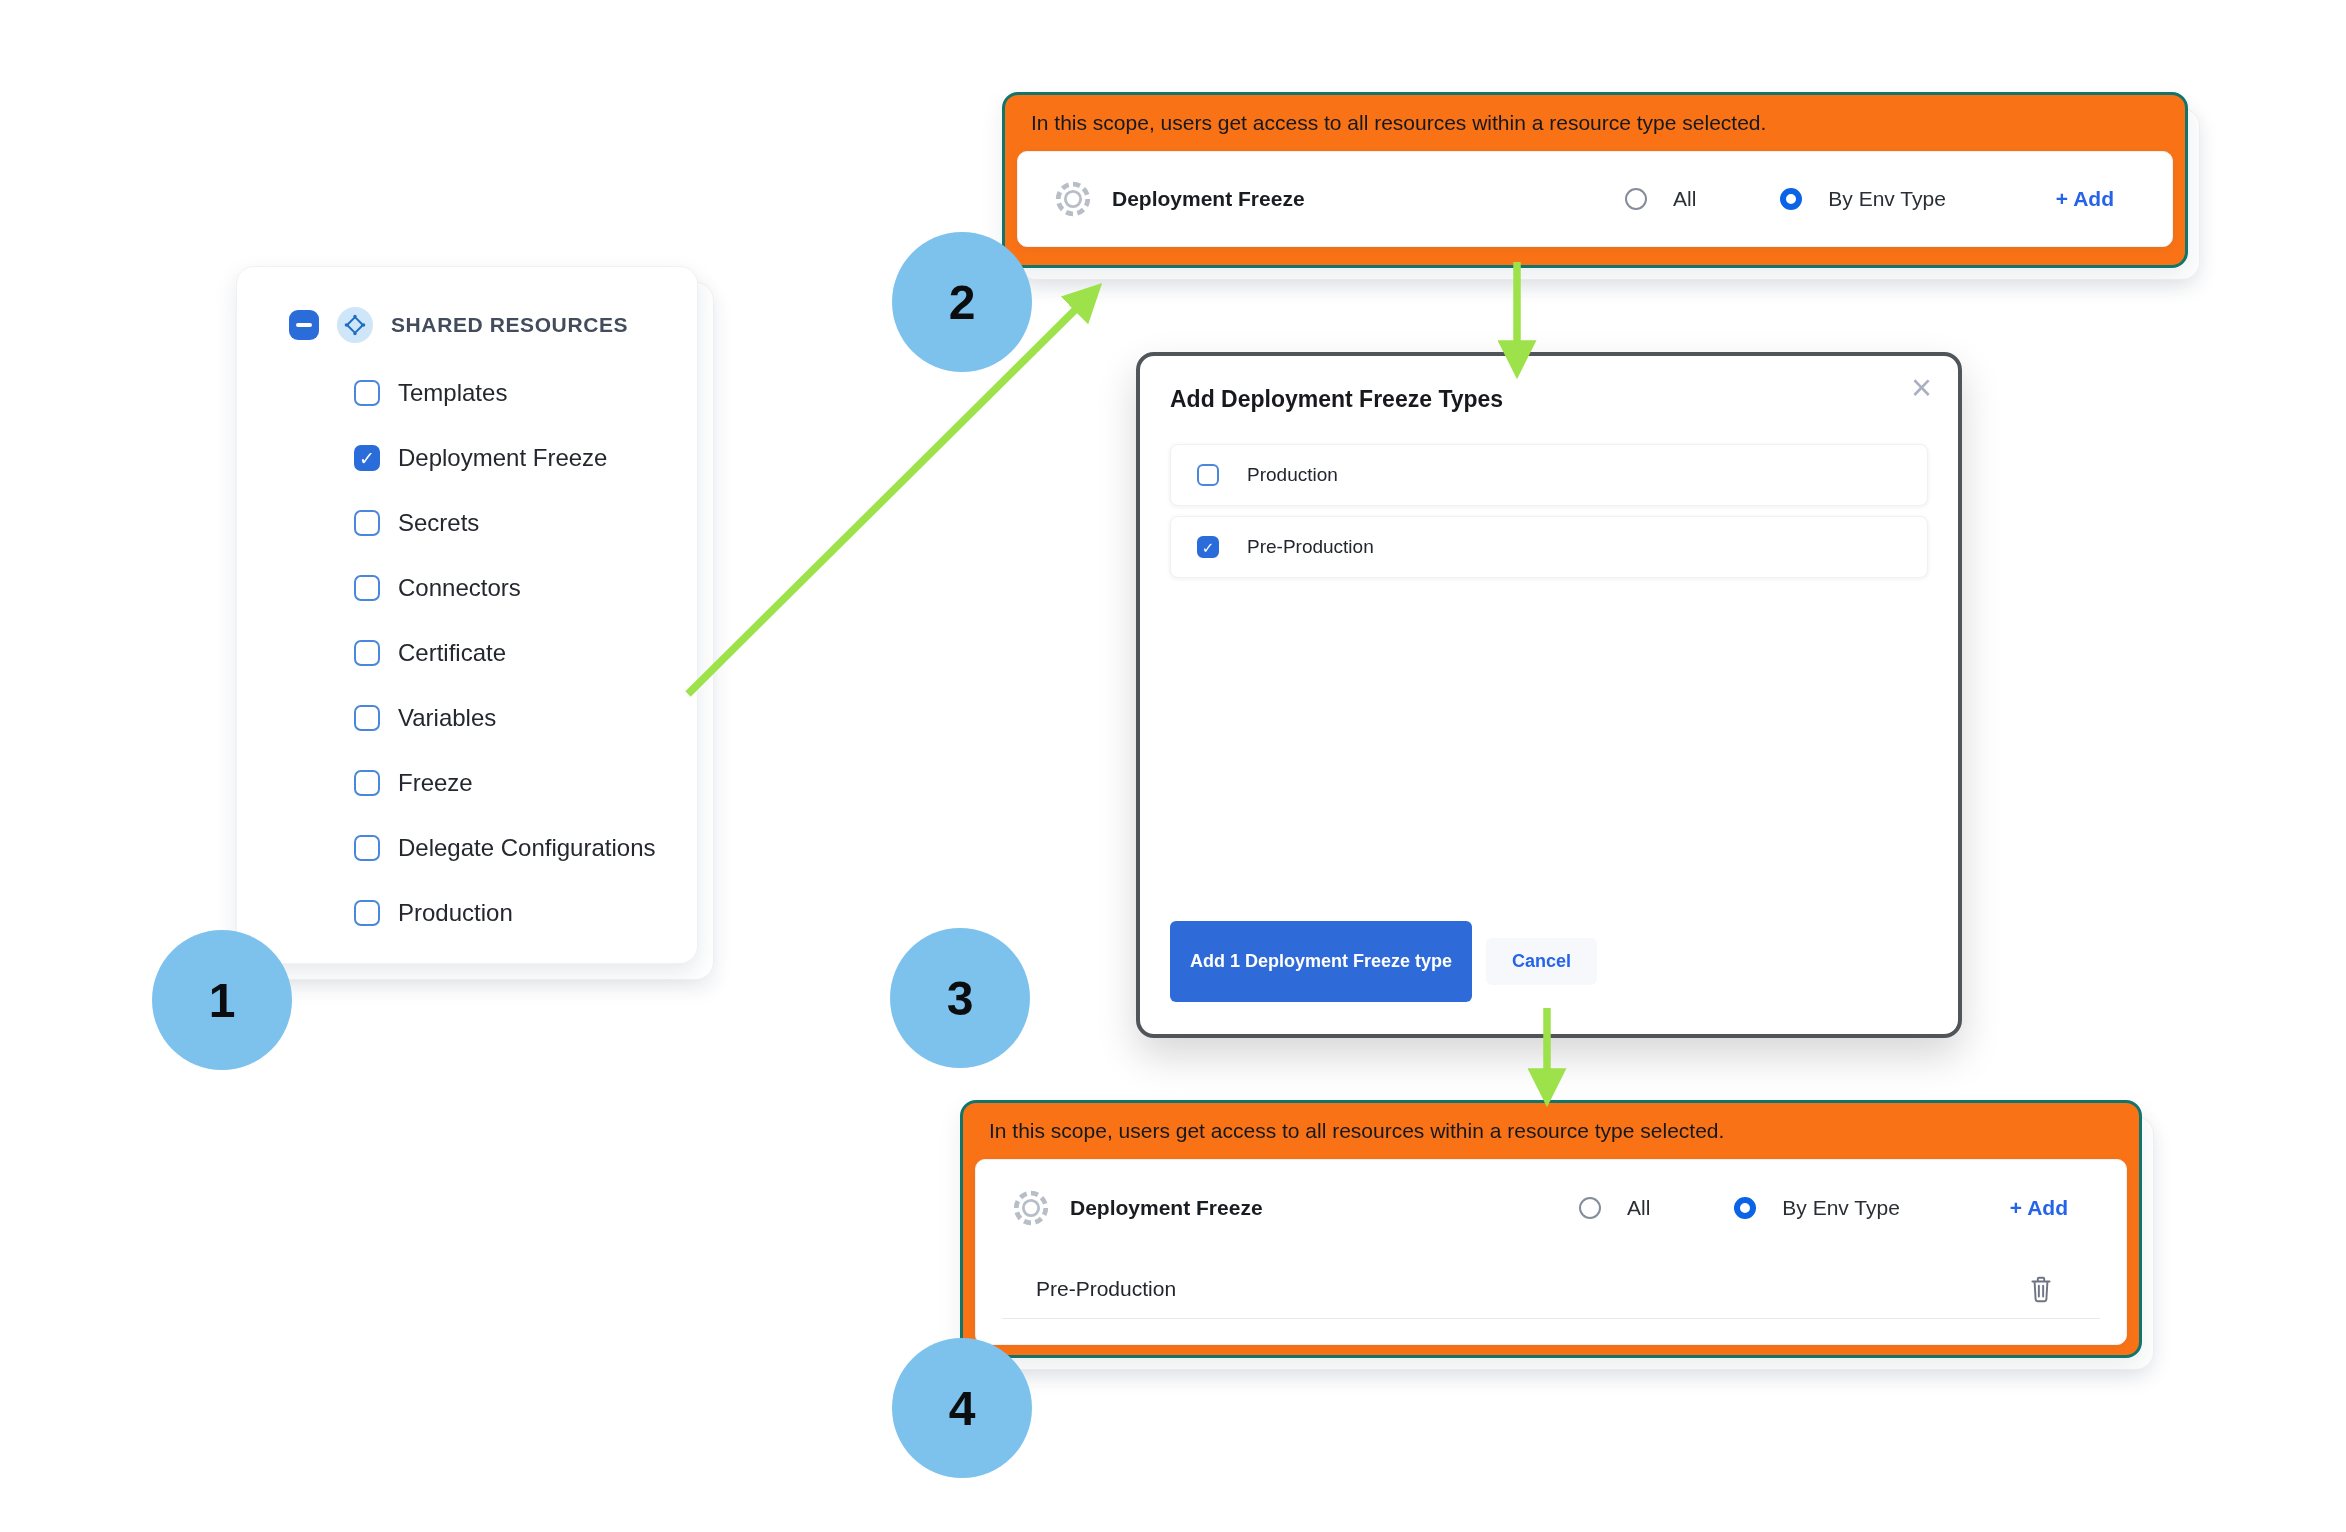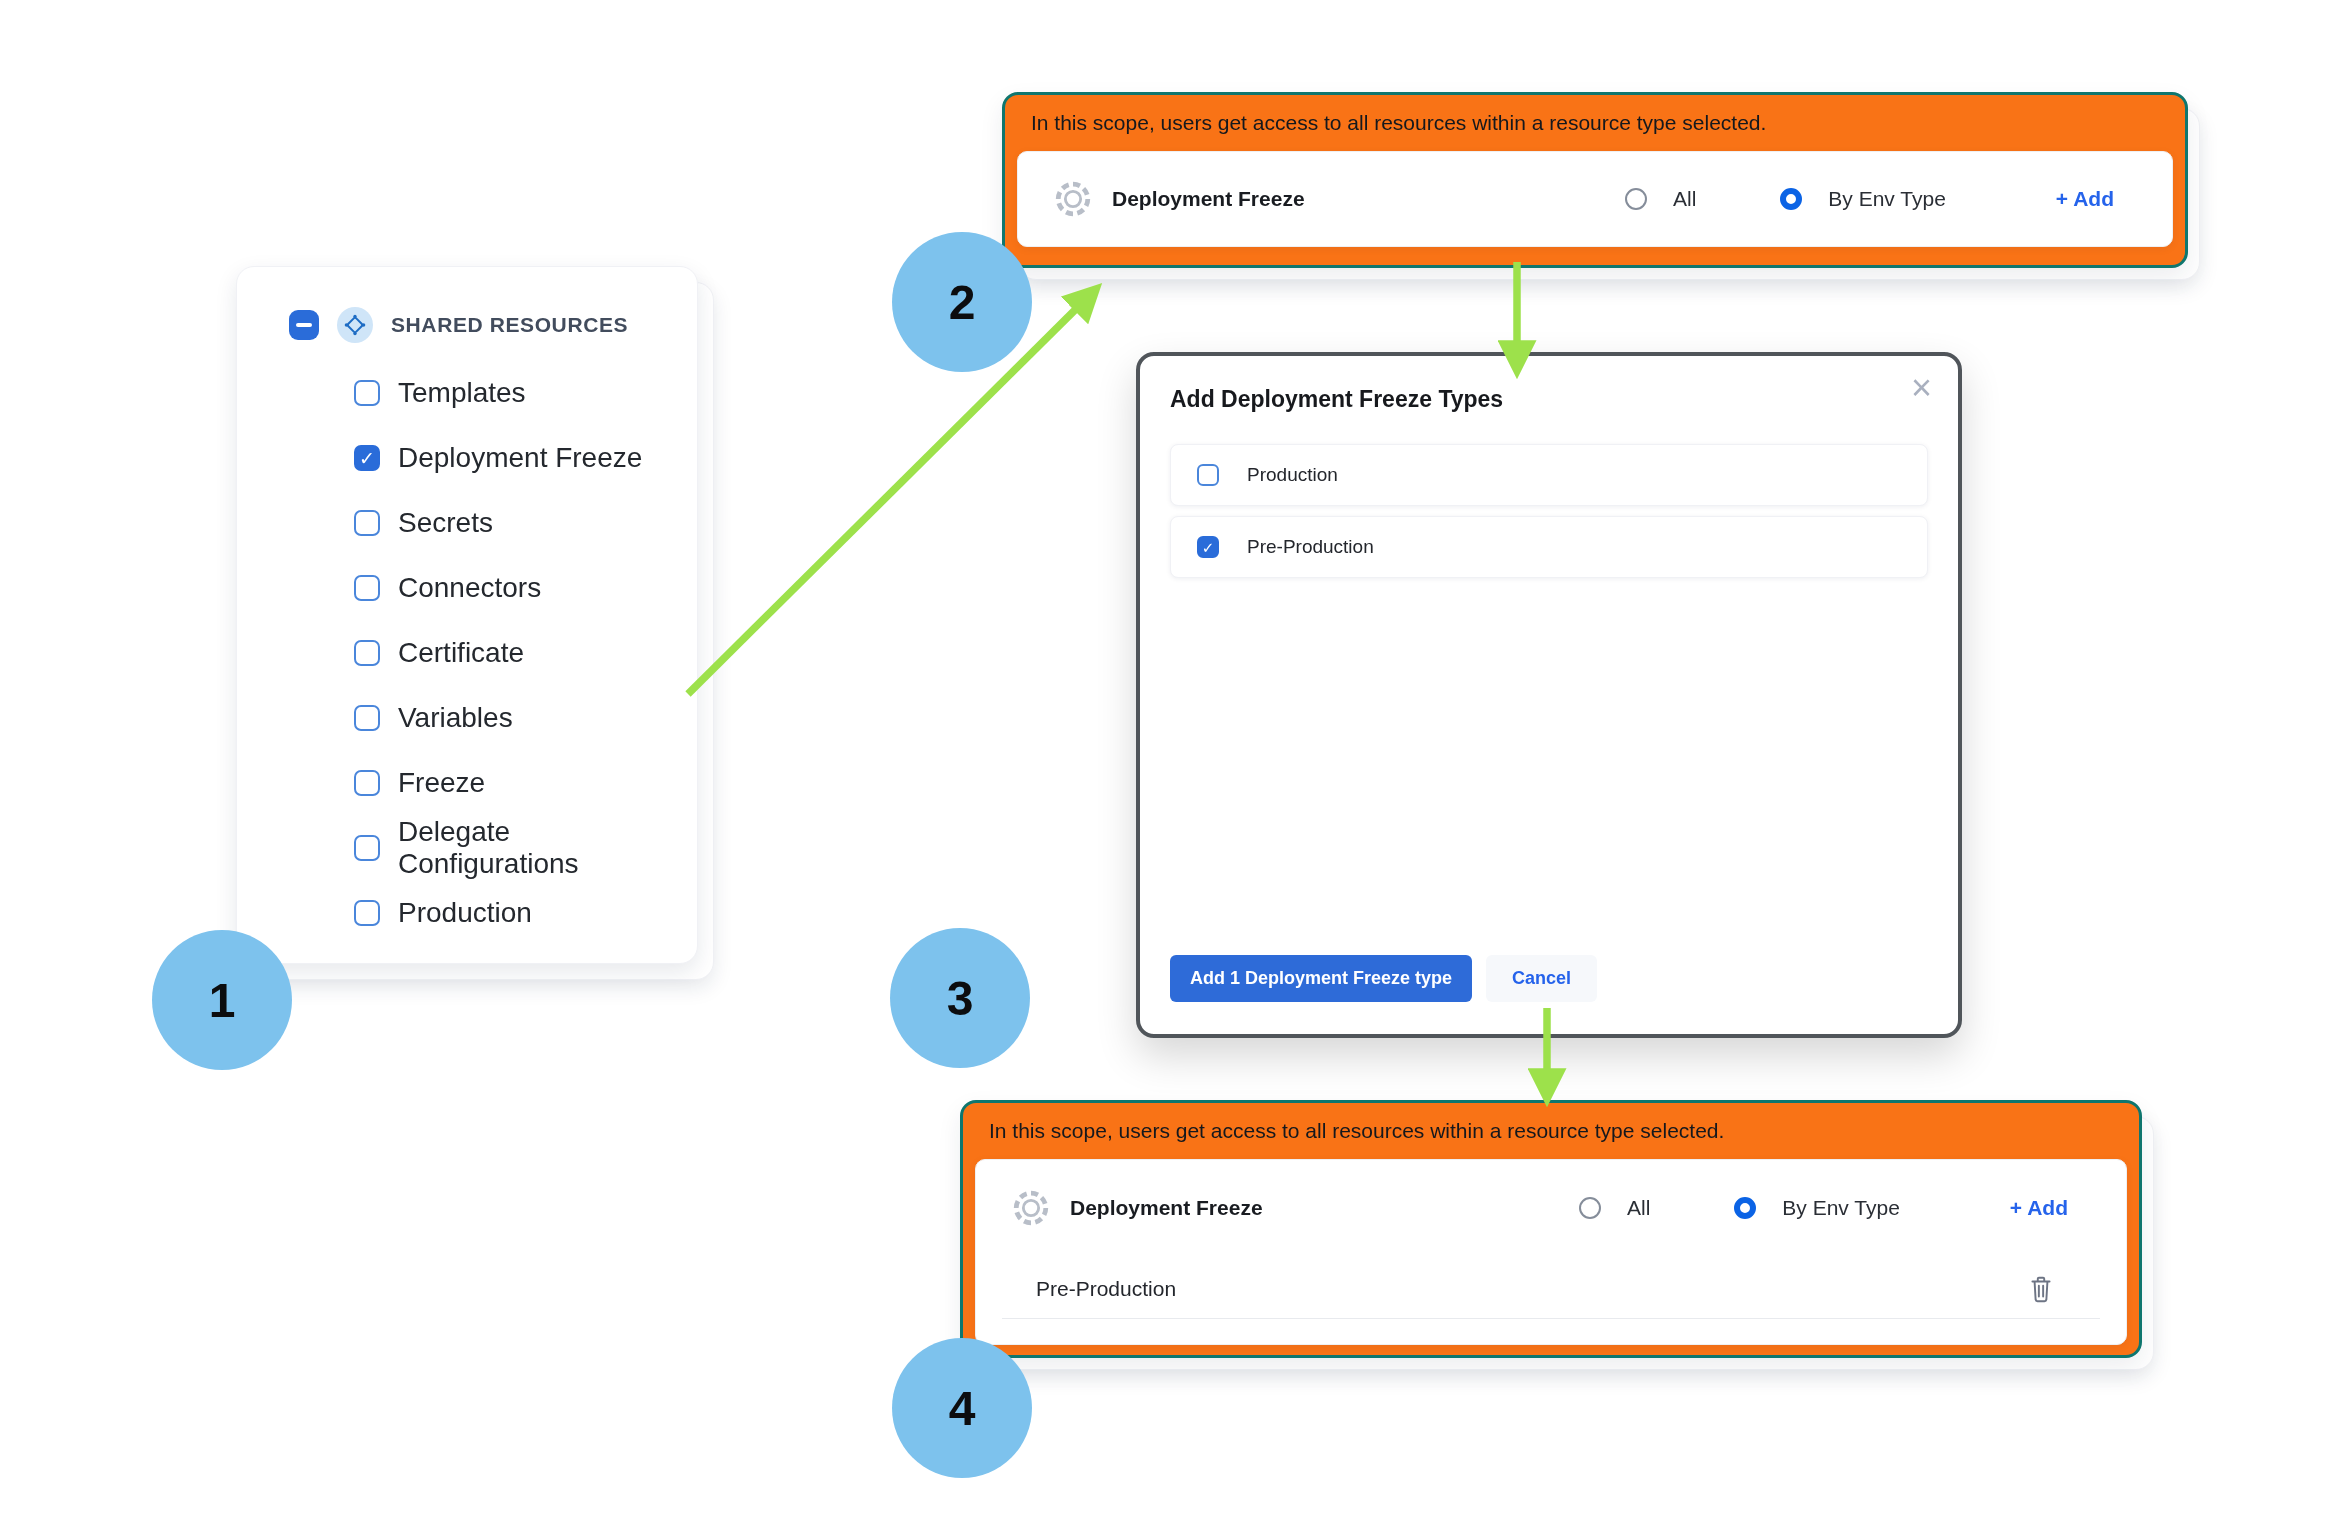--- a/index.html
+++ b/index.html
@@ -16,21 +16,21 @@
   
   .tree-panel{position:absolute;left:236px;top:266px;width:460px;height:696px;background:#ffffff;
     border:1px solid #f0f1f5;border-radius:18px;box-shadow:0 8px 22px rgba(20,35,70,.10);z-index:10;}
   .tree-header{position:absolute;left:52px;top:40px;display:flex;align-items:center;gap:18px;}
   .minus-btn{width:30px;height:30px;background:#2a6cd9;border-radius:9px;position:relative;flex:0 0 auto;}
   .minus-btn::after{content:"";position:absolute;left:7px;right:7px;top:13px;height:4px;border-radius:2px;background:#ffffff;}
   .res-circle{width:36px;height:36px;border-radius:50%;background:#cfe5f8;display:flex;align-items:center;justify-content:center;flex:0 0 auto;}
   .tree-title{font-size:21px;font-weight:600;letter-spacing:.6px;color:#424c5d;}
   .tree-list{position:absolute;left:117px;top:112px;display:flex;flex-direction:column;gap:37px;}
   .tree-row{display:flex;align-items:center;gap:18px;height:28px;cursor:pointer;}
-  .tree-label{font-size:28px;color:#24282e;}
+  .tree-label{font-size:24px;color:#24282e;text-align:right;}
   
   .cb{width:26px;height:26px;border:2px solid #4a86db;border-radius:7px;background:#ffffff;
     box-sizing:border-box;display:flex;align-items:center;justify-content:center;flex:0 0 auto;cursor:pointer;}
   .cb.checked{background:#2a6cd9;border-color:#2a6cd9;}
   .cb.checked::after{content:"✓";color:#ffffff;font-size:19px;font-weight:bold;line-height:1;}
   .cb.small{width:22px;height:22px;border-radius:6px;}
   .cb.small.checked::after{font-size:15px;}
   
   .radio{width:22px;height:22px;border-radius:50%;border:2px solid #858d9a;background:#ffffff;box-sizing:border-box;flex:0 0 auto;cursor:pointer;}
   .radio.selected{border:6.5px solid #0b63e5;}
@@ -50,21 +50,21 @@
     box-shadow:0 18px 40px rgba(0,0,0,.16);}
   .modal-title{position:absolute;left:30px;top:30px;font-size:23px;font-weight:700;color:#17191d;}
   .modal-close{position:absolute;right:26px;top:14px;font-size:36px;font-weight:300;color:#a9b0bf;cursor:pointer;line-height:1;}
   .modal-list{position:absolute;left:30px;right:30px;top:88px;display:flex;flex-direction:column;gap:10px;}
   .modal-option{height:62px;background:#ffffff;border:1px solid #f0f1f5;border-radius:8px;
     box-shadow:0 1px 5px rgba(20,35,70,.07);display:flex;align-items:center;gap:28px;
     padding-left:26px;box-sizing:border-box;cursor:pointer;}
   .option-label{font-size:19px;color:#23262c;}
   .modal-footer{position:absolute;left:30px;bottom:32px;display:flex;align-items:center;gap:14px;}
   .btn-primary{background:#2e6bd8;color:#ffffff;font-size:18px;font-weight:700;border:none;
-    border-radius:6px;padding:13px 20px;cursor:pointer;font-family:inherit;}
+    border-radius:6px;padding:30px 20px;cursor:pointer;font-family:inherit;}
   .btn-secondary{background:#f6f8fb;color:#2563eb;font-size:18px;font-weight:700;border:none;
     border-radius:6px;padding:13px 26px;cursor:pointer;font-family:inherit;}
   
   .type-row{position:absolute;left:60px;right:70px;top:101px;height:56px;display:flex;align-items:center;justify-content:space-between;}
   .type-label{font-size:21px;color:#23262c;}
   .divider{position:absolute;left:26px;right:26px;top:158px;border-bottom:1px solid #e8eaee;}
   .trash-btn{width:30px;height:32px;cursor:pointer;display:flex;align-items:center;justify-content:center;}
   
   .step-circle{position:absolute;width:140px;height:140px;border-radius:50%;background:#7dc2ed;
     display:flex;align-items:center;justify-content:center;z-index:50;}

